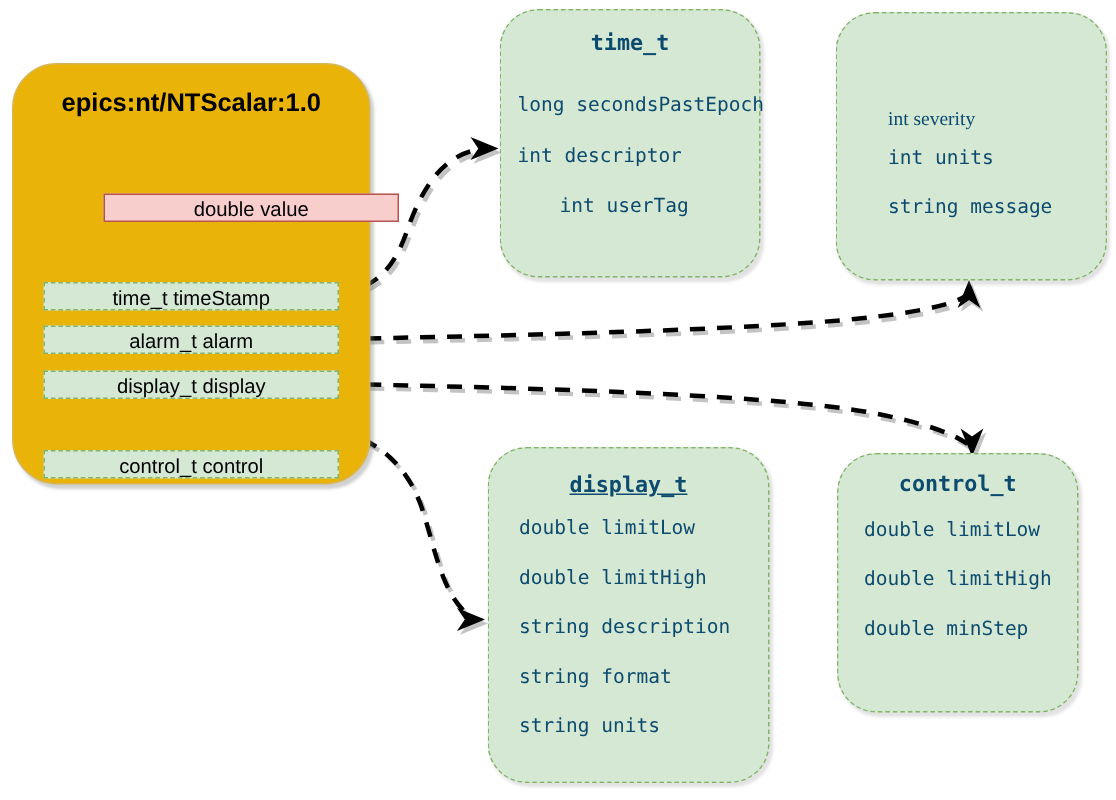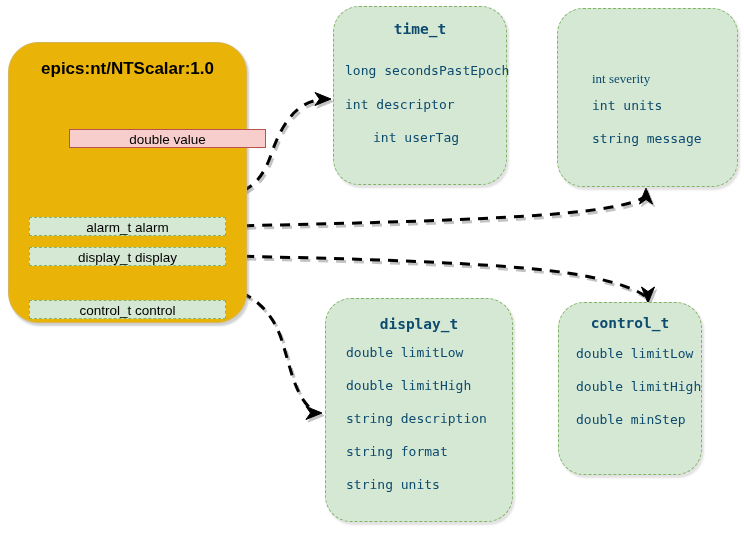--- a/index.html
+++ b/index.html
@@ -67,47 +67,48 @@
       <path d="M 331,99 L 315,92.5 L 319.5,99 L 315,105.5 Z"></path>
       <path d="M 646,188 L 639.5,204 L 646,199.5 L 652.5,204 Z"></path>
       <path d="M 648,303 L 641.5,287 L 648,291.5 L 654.5,287 Z"></path>
       <path d="M 322,413 L 306,406.5 L 310.5,413 L 306,419.5 Z"></path>
     </g>
   </svg>
 
   <div class="main-box">
     <div class="main-title">epics:nt/NTScalar:1.0</div>
     <div class="field solid-red" style="top:86px;margin-left:40px;">double value</div>
+    <div class="field dashed-green" style="top:145px;">time_t timeStamp</div>
     <div class="field dashed-green" style="top:174px;">alarm_t alarm</div>
     <div class="field dashed-green" style="top:204px;">display_t display</div>
     <div class="field dashed-green" style="top:233px;margin-top:24px;">control_t control</div>
   </div>
 
   <div class="type-box" style="left:333px;top:6px;width:174px;height:179px;">
     <div class="type-title" style="top:14px;">time_t</div>
     <div class="type-field" style="left:11px;top:56px;">long secondsPastEpoch</div>
     <div class="type-field" style="left:11px;top:90px;">int descriptor</div>
     <div class="type-field" style="left:11px;top:123px;margin-left:28px;">int userTag</div>
   </div>
 
   <div class="type-box" style="left:557px;top:8px;width:181px;height:179px;">
     <div class="type-field" style="left:34px;top:62px;font-family:Liberation Serif, serif;">int severity</div>
     <div class="type-field" style="left:34px;top:89px;">int units</div>
     <div class="type-field" style="left:34px;top:122px;">string message</div>
   </div>
 
   <div class="type-box" style="left:325px;top:298px;width:188px;height:224px;">
-    <div class="type-title" style="top:17px;">display_t</div>
+    <div class="type-title" style="top:17px;text-decoration:underline;">display_t</div>
     <div class="type-field" style="left:20px;top:46px;">double limitLow</div>
     <div class="type-field" style="left:20px;top:79px;">double limitHigh</div>
     <div class="type-field" style="left:20px;top:112px;">string description</div>
     <div class="type-field" style="left:20px;top:145px;">string format</div>
     <div class="type-field" style="left:20px;top:178px;">string units</div>
   </div>
 
-  <div class="type-box" style="left:558px;top:302px;width:144px;height:173px;">
+  <div class="type-box" style="left:558px;top:302px;width:161px;height:173px;">
     <div class="type-title" style="top:12px;">control_t</div>
     <div class="type-field" style="left:17px;top:43px;">double limitLow</div>
     <div class="type-field" style="left:17px;top:76px;">double limitHigh</div>
     <div class="type-field" style="left:17px;top:109px;">double minStep</div>
   </div>
 
 </div>
 
 </body></html>

